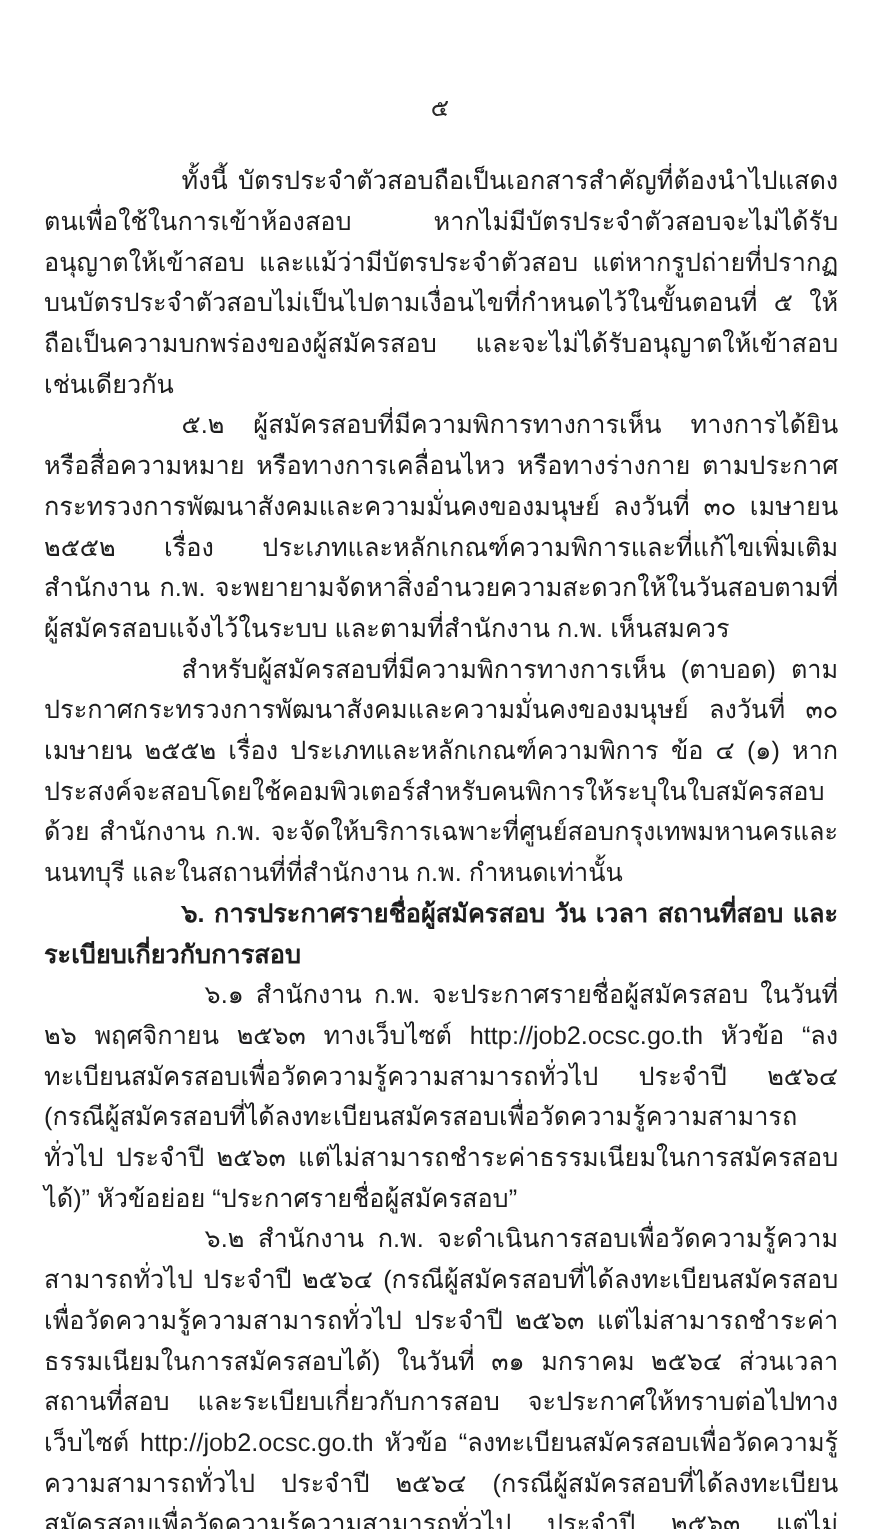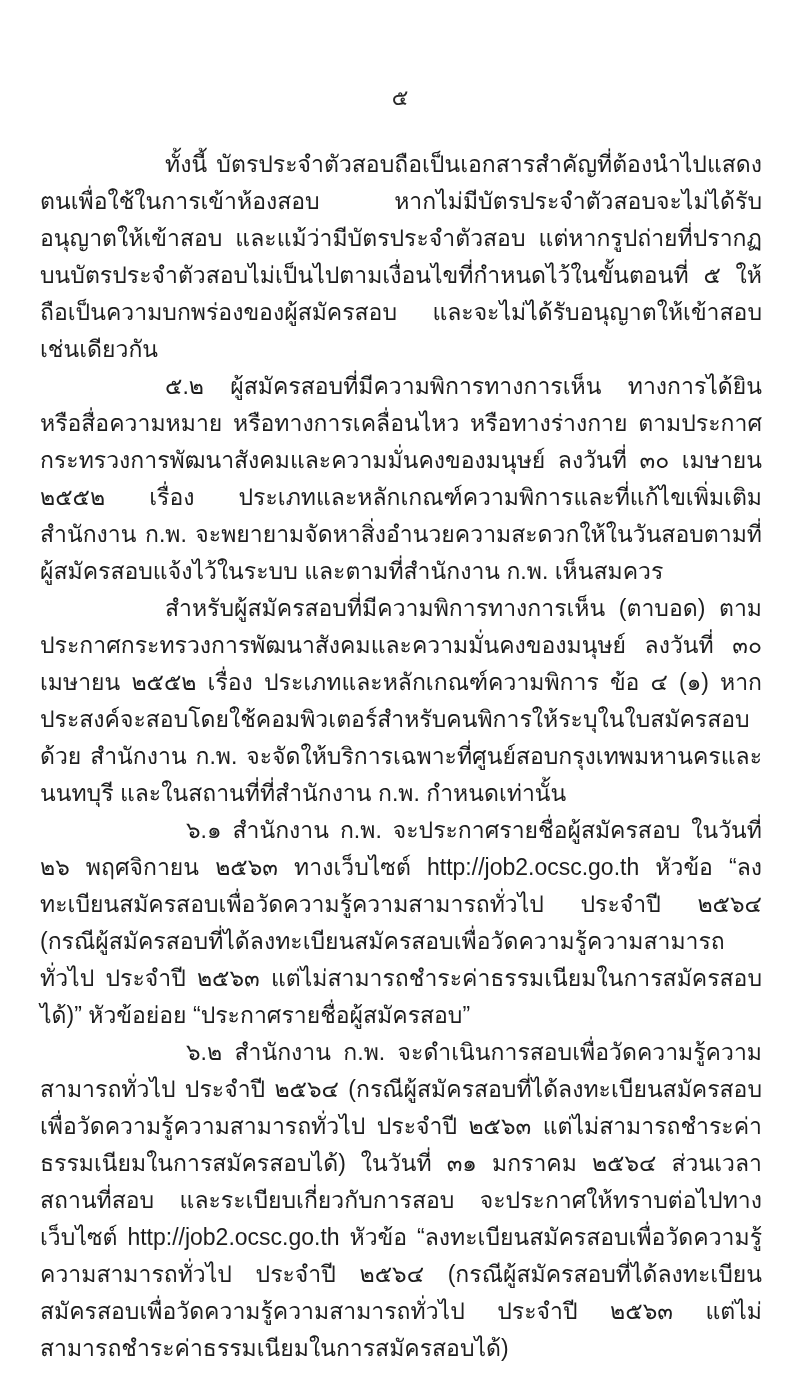--- a/index.html
+++ b/index.html
@@ -55,19 +55,20 @@
   <div class="pagenum">๕</div>
 
   <div class="content">
 
     <p class="indent-1">ทั้งนี้ บัตรประจำตัวสอบถือเป็นเอกสารสำคัญที่ต้องนำไปแสดงตนเพื่อใช้ในการเข้าห้องสอบ หากไม่มีบัตรประจำตัวสอบจะไม่ได้รับอนุญาตให้เข้าสอบ และแม้ว่ามีบัตรประจำตัวสอบ แต่หากรูปถ่ายที่ปรากฏบนบัตรประจำตัวสอบไม่เป็นไปตามเงื่อนไขที่กำหนดไว้ในขั้นตอนที่ ๕ ให้ถือเป็นความบกพร่องของผู้สมัครสอบ และจะไม่ได้รับอนุญาตให้เข้าสอบเช่นเดียวกัน</p>
 
     <p class="indent-1">๕.๒ ผู้สมัครสอบที่มีความพิการทางการเห็น ทางการได้ยินหรือสื่อความหมาย หรือทางการเคลื่อนไหว หรือทางร่างกาย ตามประกาศกระทรวงการพัฒนาสังคมและความมั่นคงของมนุษย์ ลงวันที่ ๓๐ เมษายน ๒๕๕๒ เรื่อง ประเภทและหลักเกณฑ์ความพิการและที่แก้ไขเพิ่มเติม สำนักงาน ก.พ. จะพยายามจัดหาสิ่งอำนวยความสะดวกให้ในวันสอบตามที่ผู้สมัครสอบแจ้งไว้ในระบบ และตามที่สำนักงาน ก.พ. เห็นสมควร</p>
 
     <p class="indent-1">สำหรับผู้สมัครสอบที่มีความพิการทางการเห็น (ตาบอด) ตามประกาศกระทรวงการพัฒนาสังคมและความมั่นคงของมนุษย์ ลงวันที่ ๓๐ เมษายน ๒๕๕๒ เรื่อง ประเภทและหลักเกณฑ์ความพิการ ข้อ ๔ (๑) หากประสงค์จะสอบโดยใช้คอมพิวเตอร์สำหรับคนพิการให้ระบุในใบสมัครสอบด้วย สำนักงาน ก.พ. จะจัดให้บริการเฉพาะที่ศูนย์สอบกรุงเทพมหานครและนนทบุรี และในสถานที่ที่สำนักงาน ก.พ. กำหนดเท่านั้น</p>
 
+    <div class="heading">๖. การประกาศรายชื่อผู้สมัครสอบ วัน เวลา สถานที่สอบ และระเบียบเกี่ยวกับการสอบ</div>
 
     <p class="indent-2"><span>๖.๑ สำนักงาน ก.พ. จะประกาศรายชื่อผู้สมัครสอบ ในวันที่ ๒๖ พฤศจิกายน ๒๕๖๓ ทางเว็บไซต์ http://job2.ocsc.go.th หัวข้อ “</span><b>ลงทะเบียนสมัครสอบเพื่อวัดความรู้ความสามารถทั่วไป ประจำปี ๒๕๖๔ (กรณีผู้สมัครสอบที่ได้ลงทะเบียนสมัครสอบเพื่อวัดความรู้ความสามารถทั่วไป ประจำปี ๒๕๖๓ แต่ไม่สามารถชำระค่าธรรมเนียมในการสมัครสอบได้)</b><span>” หัวข้อย่อย “</span><b>ประกาศรายชื่อผู้สมัครสอบ</b><span>”</span></p>
 
     <p class="indent-2"><span>๖.๒ สำนักงาน ก.พ. จะดำเนินการสอบเพื่อวัดความรู้ความสามารถทั่วไป ประจำปี ๒๕๖๔ (กรณีผู้สมัครสอบที่ได้ลงทะเบียนสมัครสอบเพื่อวัดความรู้ความสามารถทั่วไป ประจำปี ๒๕๖๓ แต่ไม่สามารถชำระค่าธรรมเนียมในการสมัครสอบได้) ในวันที่ ๓๑ มกราคม ๒๕๖๔ ส่วนเวลา สถานที่สอบ และระเบียบเกี่ยวกับการสอบ จะประกาศให้ทราบต่อไปทางเว็บไซต์ http://job2.ocsc.go.th หัวข้อ “</span><b>ลงทะเบียนสมัครสอบเพื่อวัดความรู้ความสามารถทั่วไป ประจำปี ๒๕๖๔ (กรณีผู้สมัครสอบที่ได้ลงทะเบียนสมัครสอบเพื่อวัดความรู้ความสามารถทั่วไป ประจำปี ๒๕๖๓ แต่ไม่สามารถชำระค่าธรรมเนียมในการสมัครสอบได้)</b></p>
 
   </div>
 </div>
 
 </body></html>

